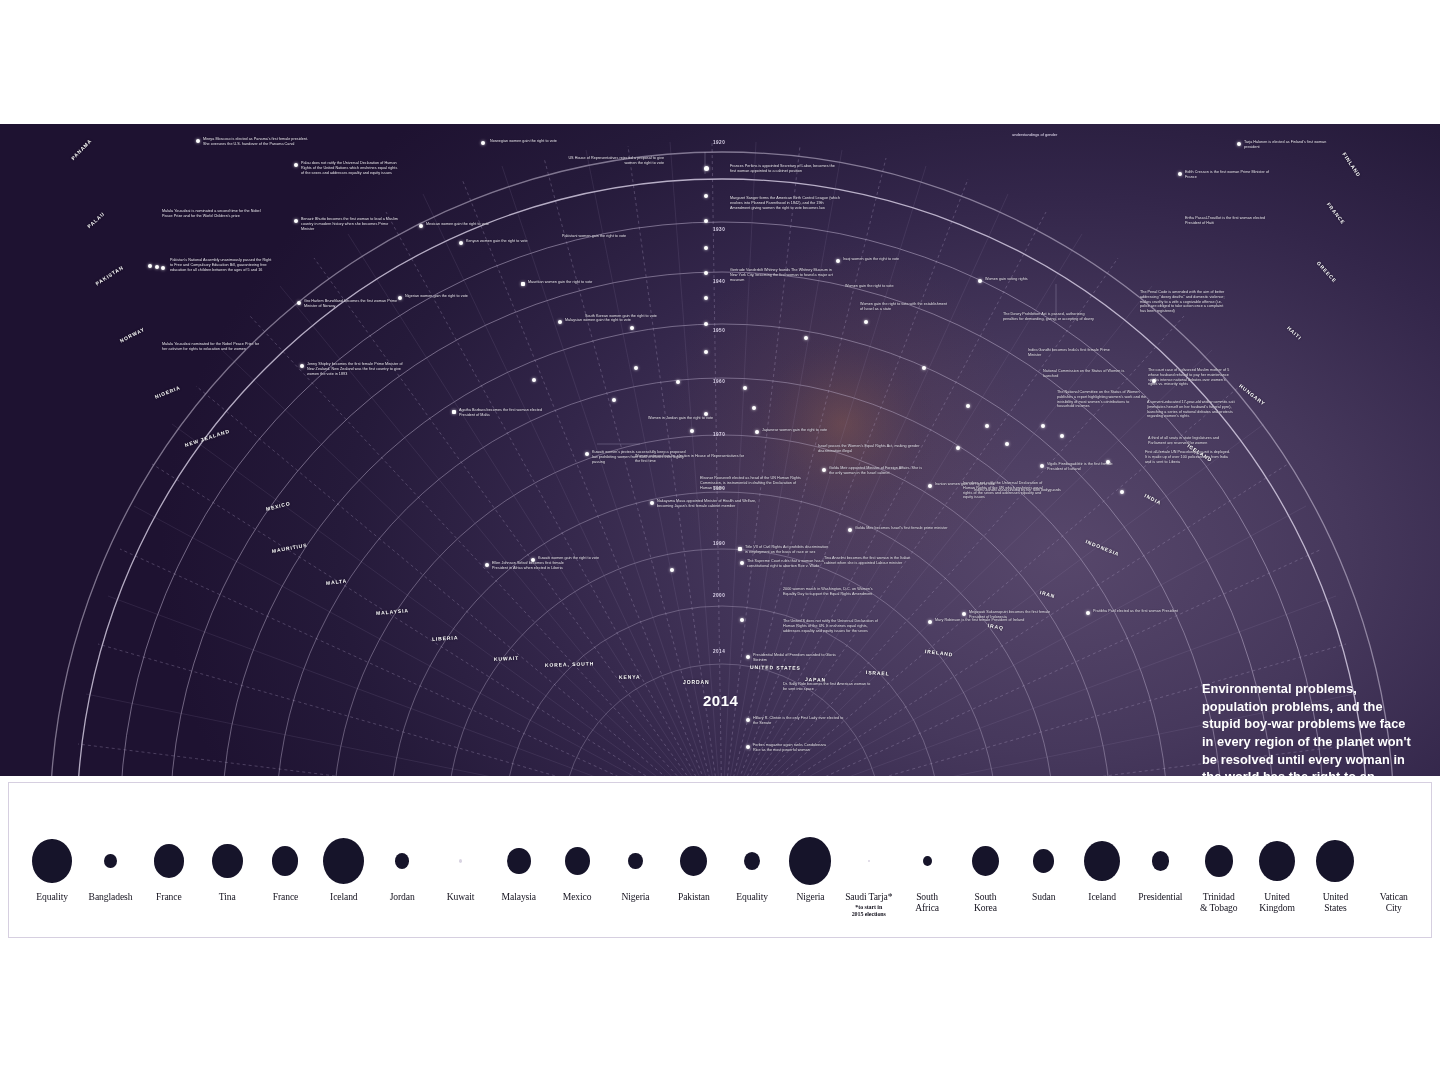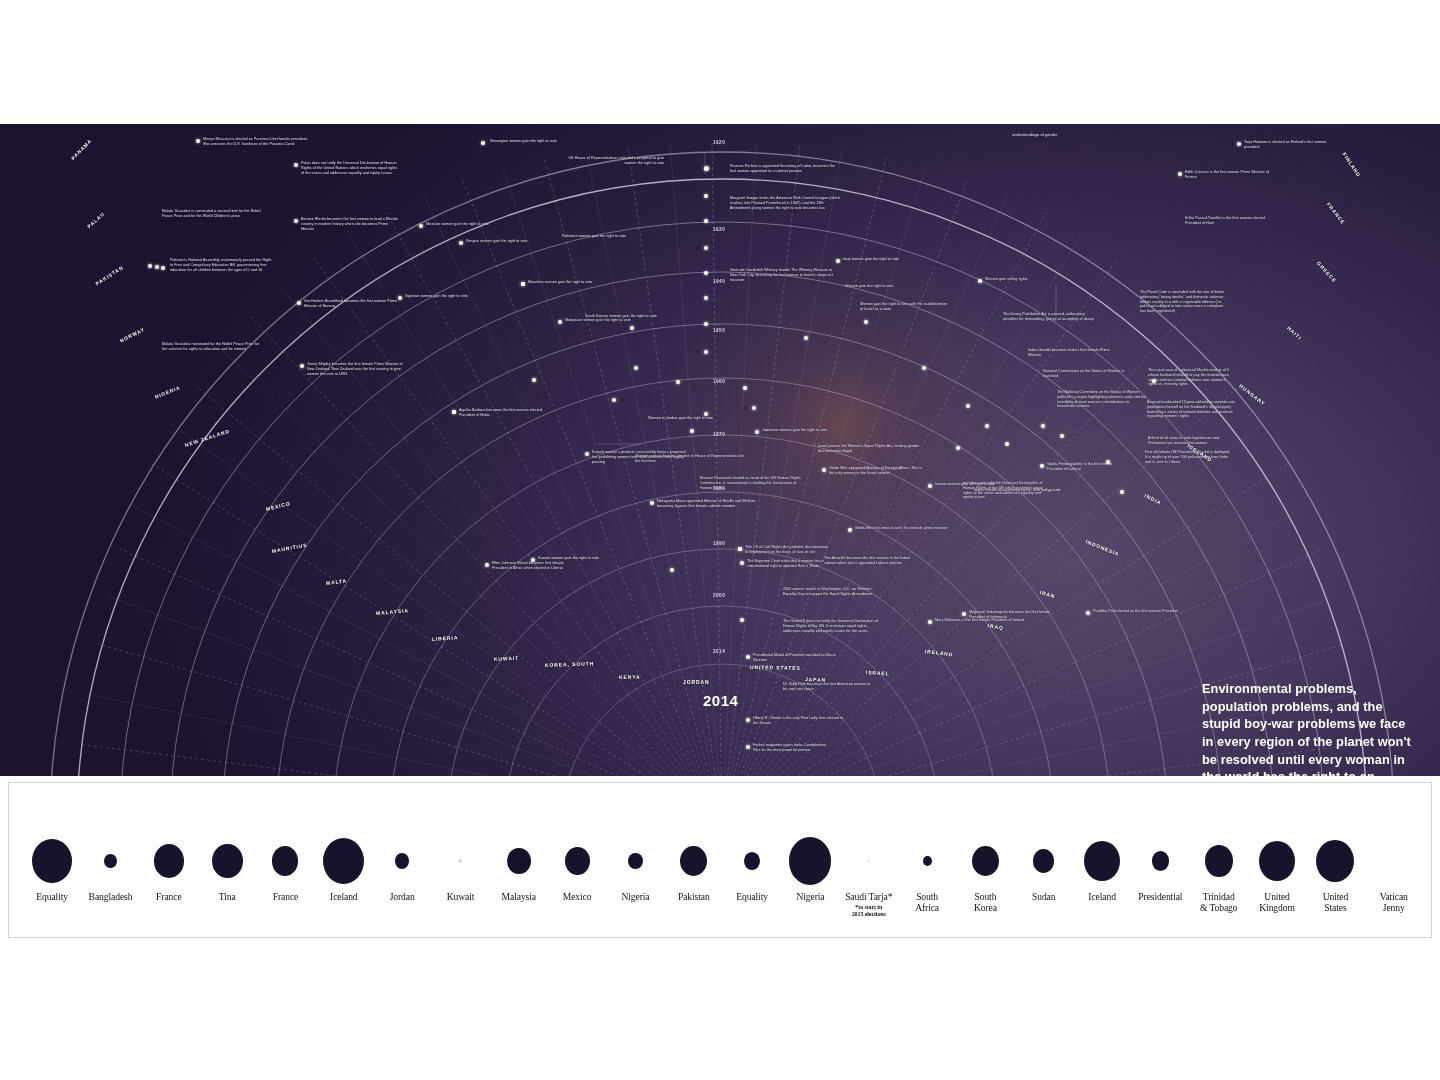--- a/index.html
+++ b/index.html
@@ -582,19 +582,19 @@
             <div class="cbub" style="width: 38px; height: 42.56px;"></div>
           </div>
           <div class="cname">United
 States</div>
         </div>
         <div class="citem">
           <div class="cbub-wrap">
             <div class="cbub" style="width: 0px; height: 0px; background: transparent;"></div>
           </div>
           <div class="cname">Vatican
-Jenny</div>
+City</div>
         </div>
       </div>
   </div>
 
   <div class="bottom-margin"></div>
 </div>
 
 </body></html>

